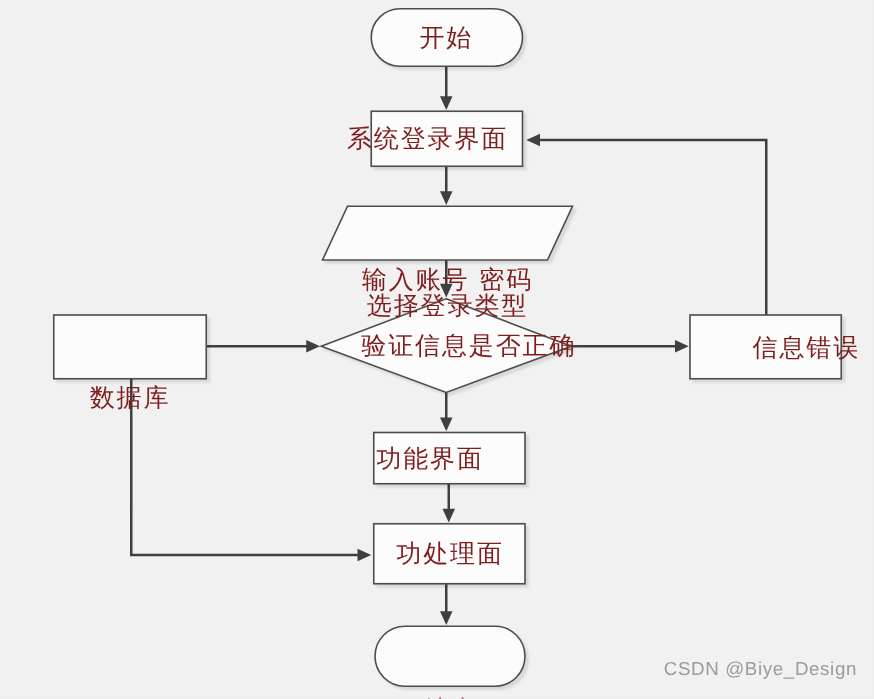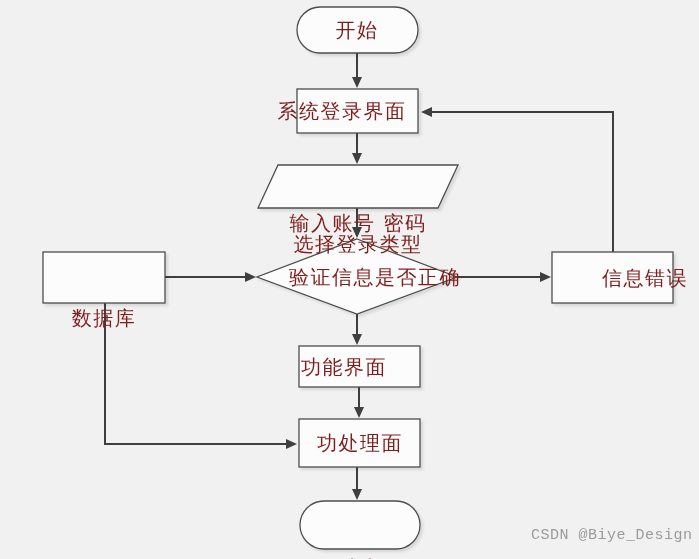--- a/index.html
+++ b/index.html
@@ -25,21 +25,21 @@
     color: #7f1d1d;
     white-space: nowrap;
     text-align: center;
     z-index: 3;
   }
   .node-label.two-line { line-height: 21px; }
   #watermark {
     position: absolute;
     left: 531px;
     top: 527px;
-    font-family: Liberation Mono, monospace;
+    font-family: Liberation Sans, sans-serif;
     font-size: 15px;
     color: #9b9b9b;
     letter-spacing: 0.5px;
     white-space: nowrap;
     z-index: 3;
   }
   .line { stroke: #3f3f3f; stroke-width: 2; fill: none; }
   .head { fill: #3f3f3f; stroke: none; }
   .shape { fill: #fcfcfc; stroke: #4d4d4d; stroke-width: 1.3; }
 </style>

